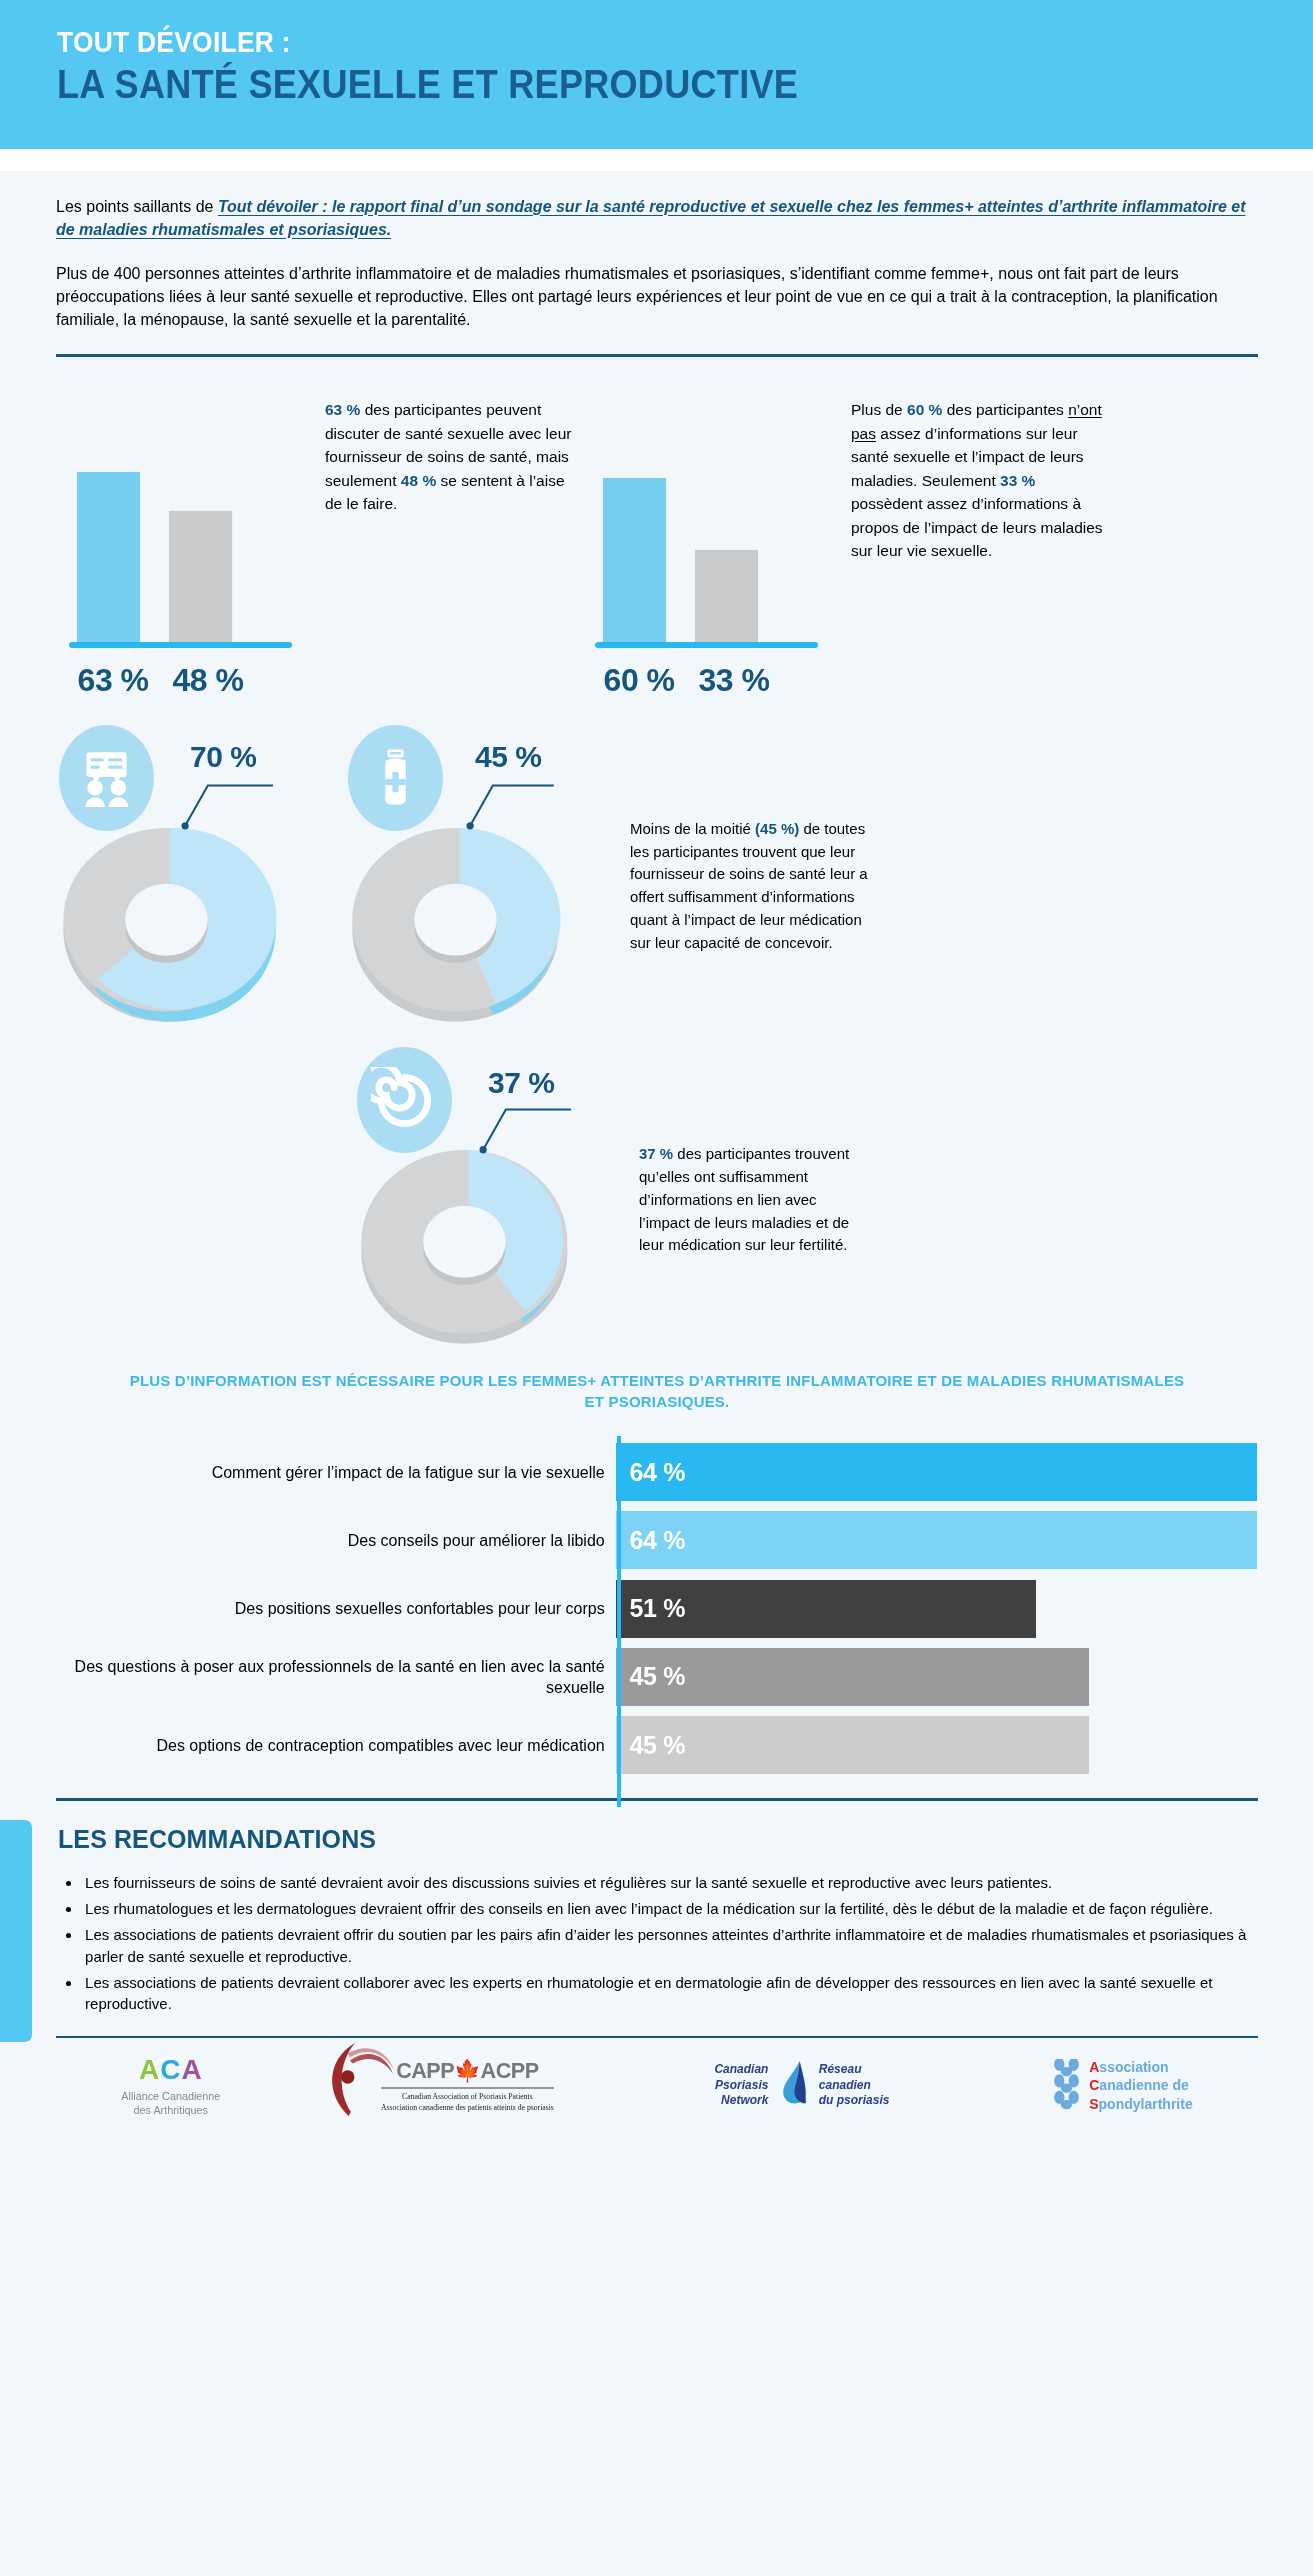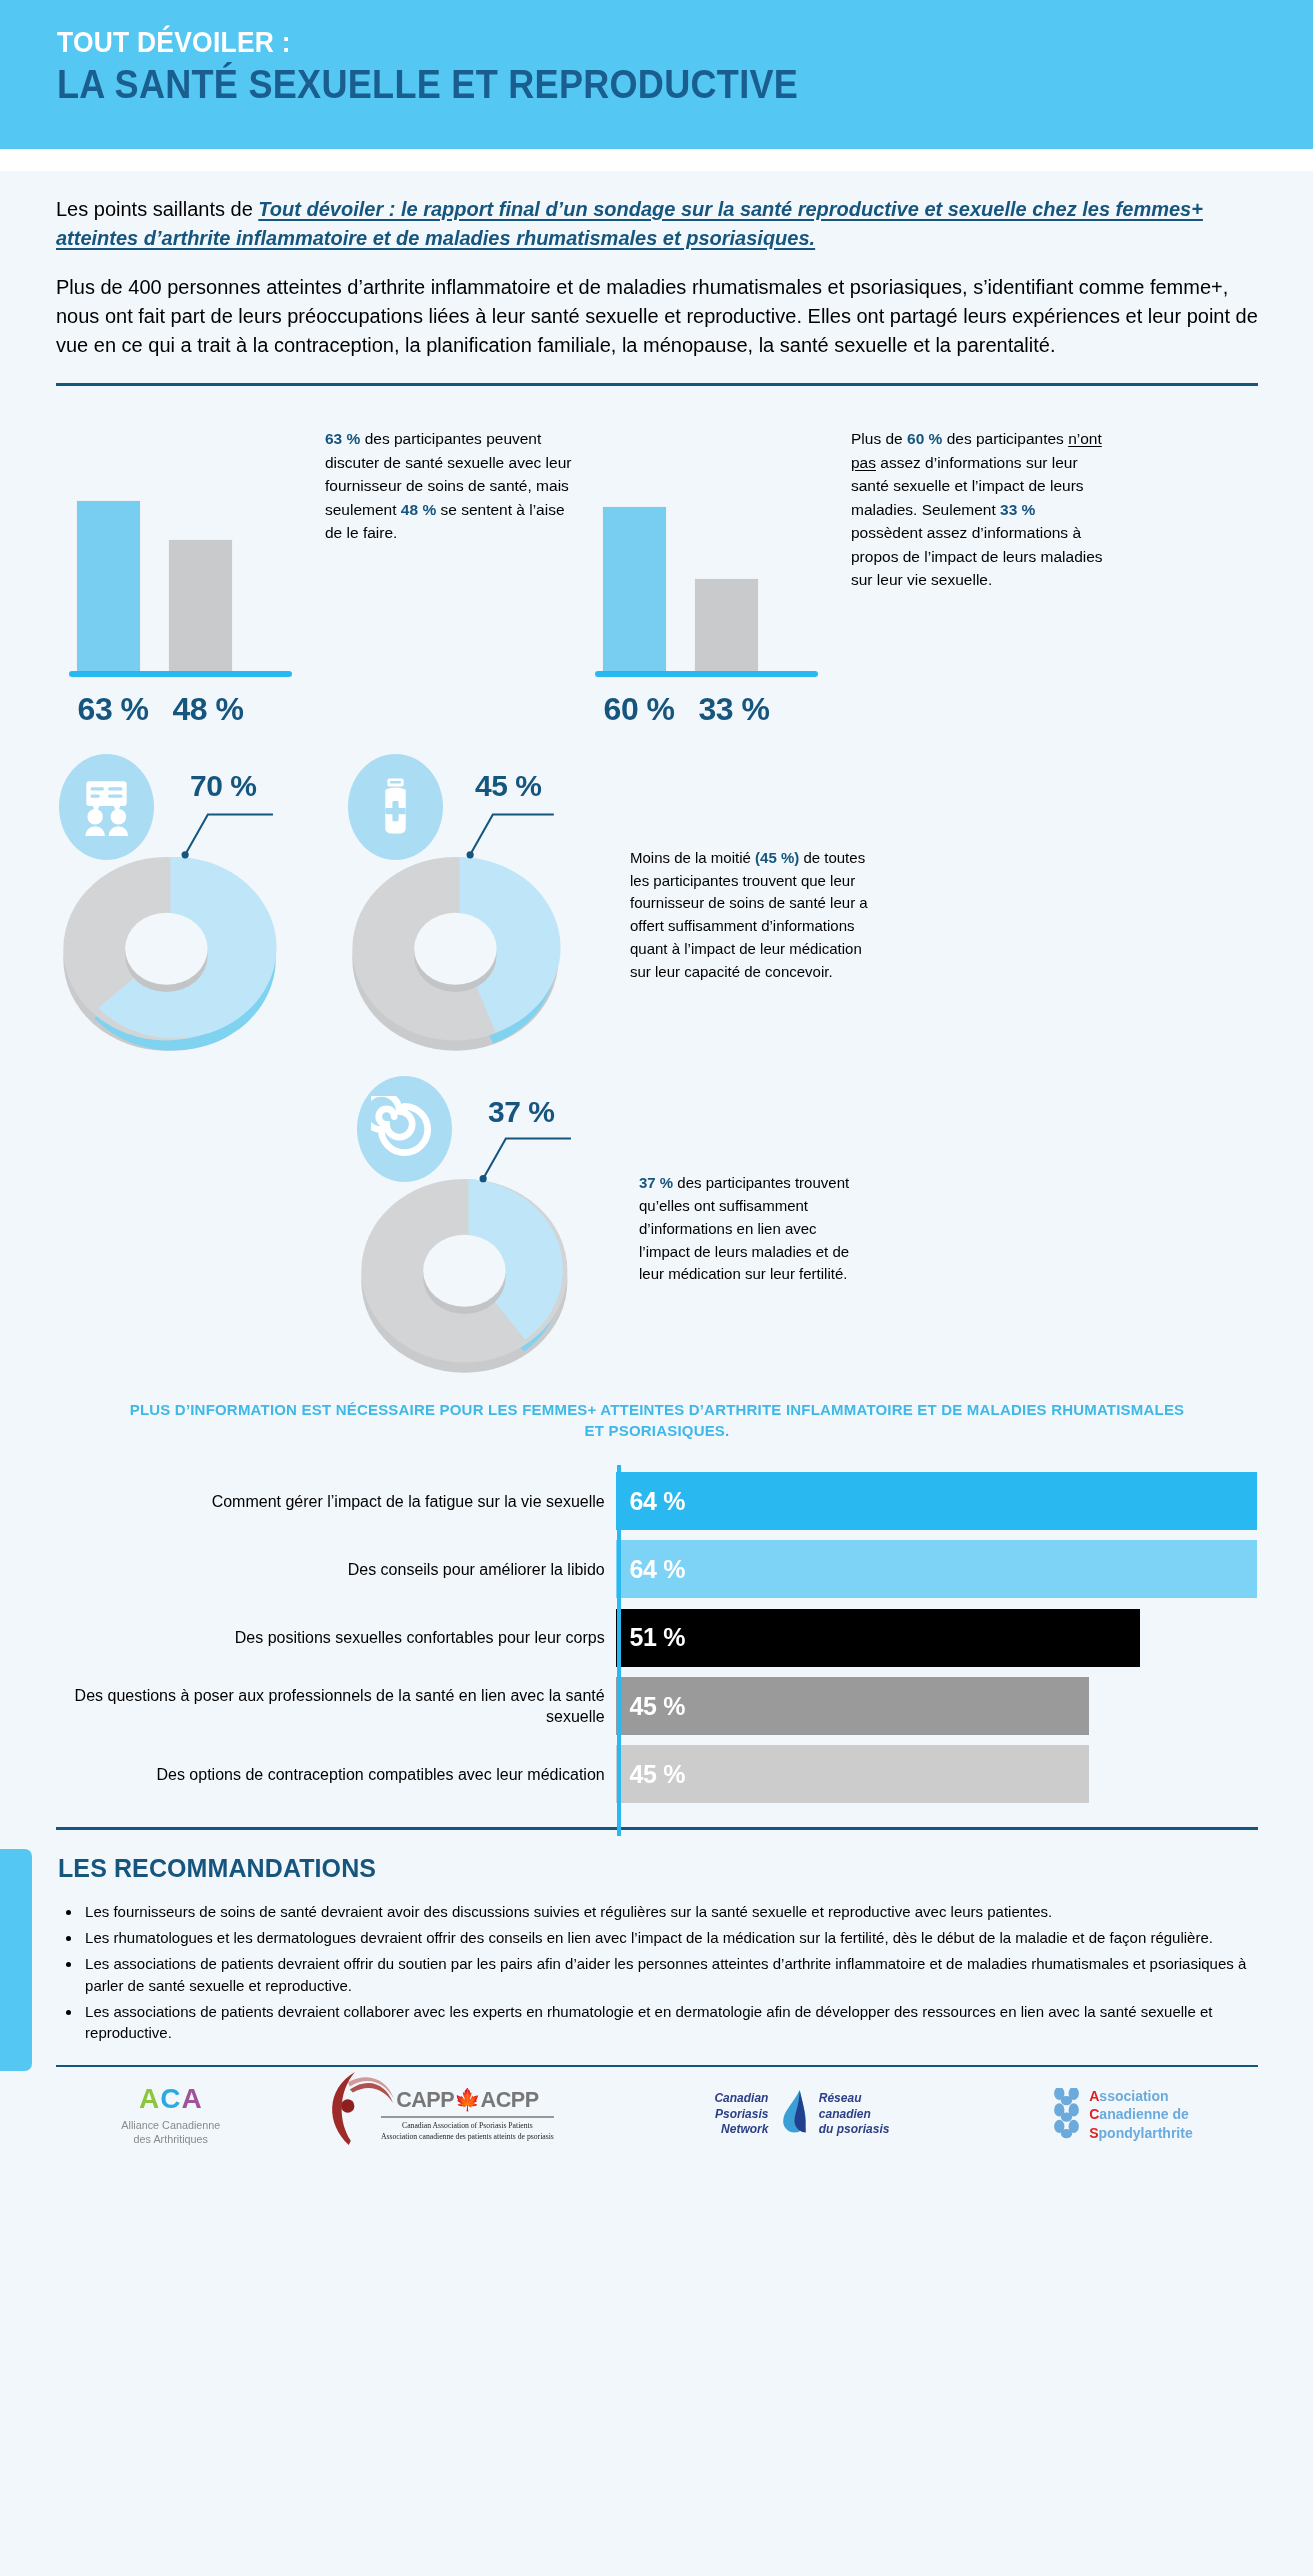--- a/index.html
+++ b/index.html
@@ -26,21 +26,21 @@
   .header h2 {
     font-size:41px; font-weight:bold; color:#1a5d8f;
     letter-spacing:0.3px; line-height:1.02; margin-top:6.2px;
     transform:scaleX(0.88); transform-origin:left center;
   }
   .white-strip { width:1314px; height:21.6px; background:#ffffff; }
 
   
   .intro { padding:24px 56px 0 56px; }
   .intro p {
-    font-size:20px; line-height:1.45; color:#000;
+    font-size:16px; line-height:1.45; color:#000;
   }
   .intro p.p1 { margin-bottom:20.6px; }
   .intro .link {
     color:#15557e; font-style:italic; font-weight:600;
     text-decoration:underline; text-underline-offset:2.6px;
   }
   .rule {
     height:2.6px; background:#15557e; margin:23px 56px 0 56px;
   }
 
@@ -312,21 +312,21 @@
     <div class="hbar-bar" style="width:641px; background:#29b8ef;">64 %</div>
   </div>
 
   <div class="hbar-row">
     <div class="hbar-label">Des conseils pour améliorer la libido</div>
     <div class="hbar-bar" style="width:641px; background:#7dd3f5;">64 %</div>
   </div>
 
   <div class="hbar-row">
     <div class="hbar-label">Des positions sexuelles confortables pour leur corps</div>
-    <div class="hbar-bar" style="width:524px; background:#000000;">51 %</div>
+    <div class="hbar-bar" style="width:420px; background:#404040;">51 %</div>
   </div>
 
   <div class="hbar-row">
     <div class="hbar-label">Des questions à poser aux professionnels de la santé en lien avec la santé sexuelle</div>
     <div class="hbar-bar" style="width:473px; background:#9a9a9a;">45 %</div>
   </div>
 
   <div class="hbar-row">
     <div class="hbar-label">Des options de contraception compatibles avec leur médication</div>
     <div class="hbar-bar" style="width:473px; background:#cccccc;">45 %</div>

